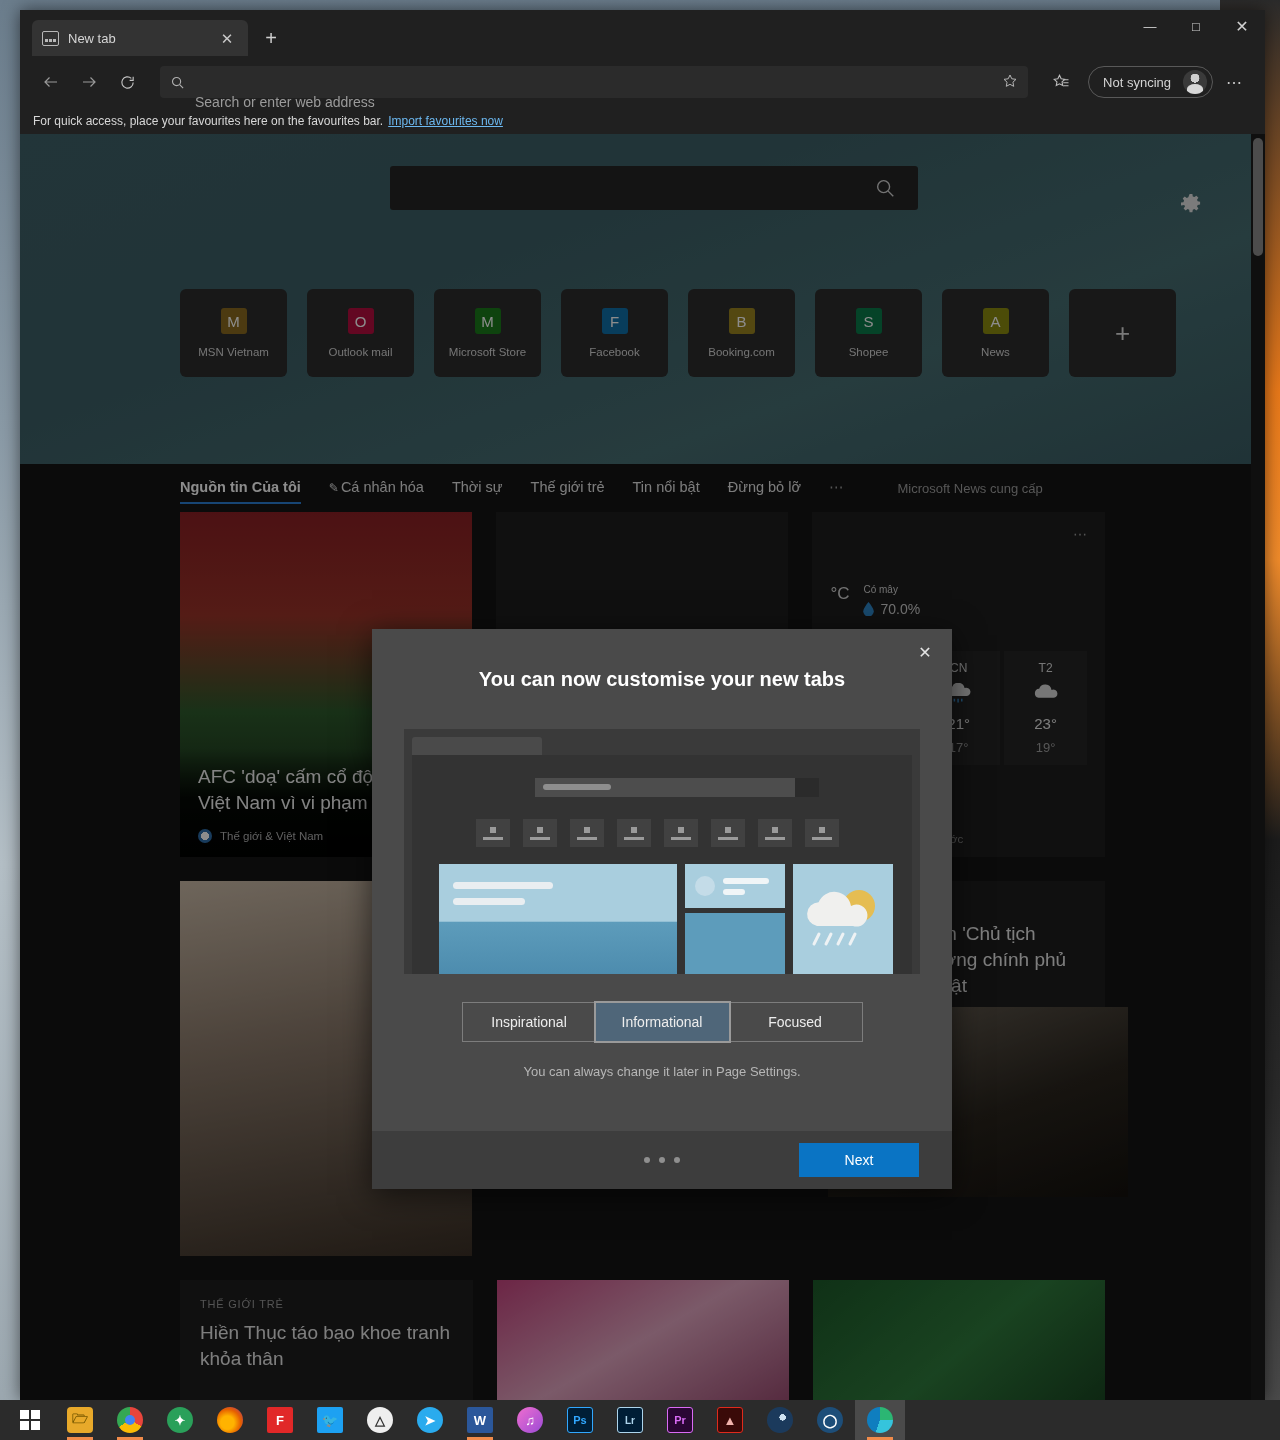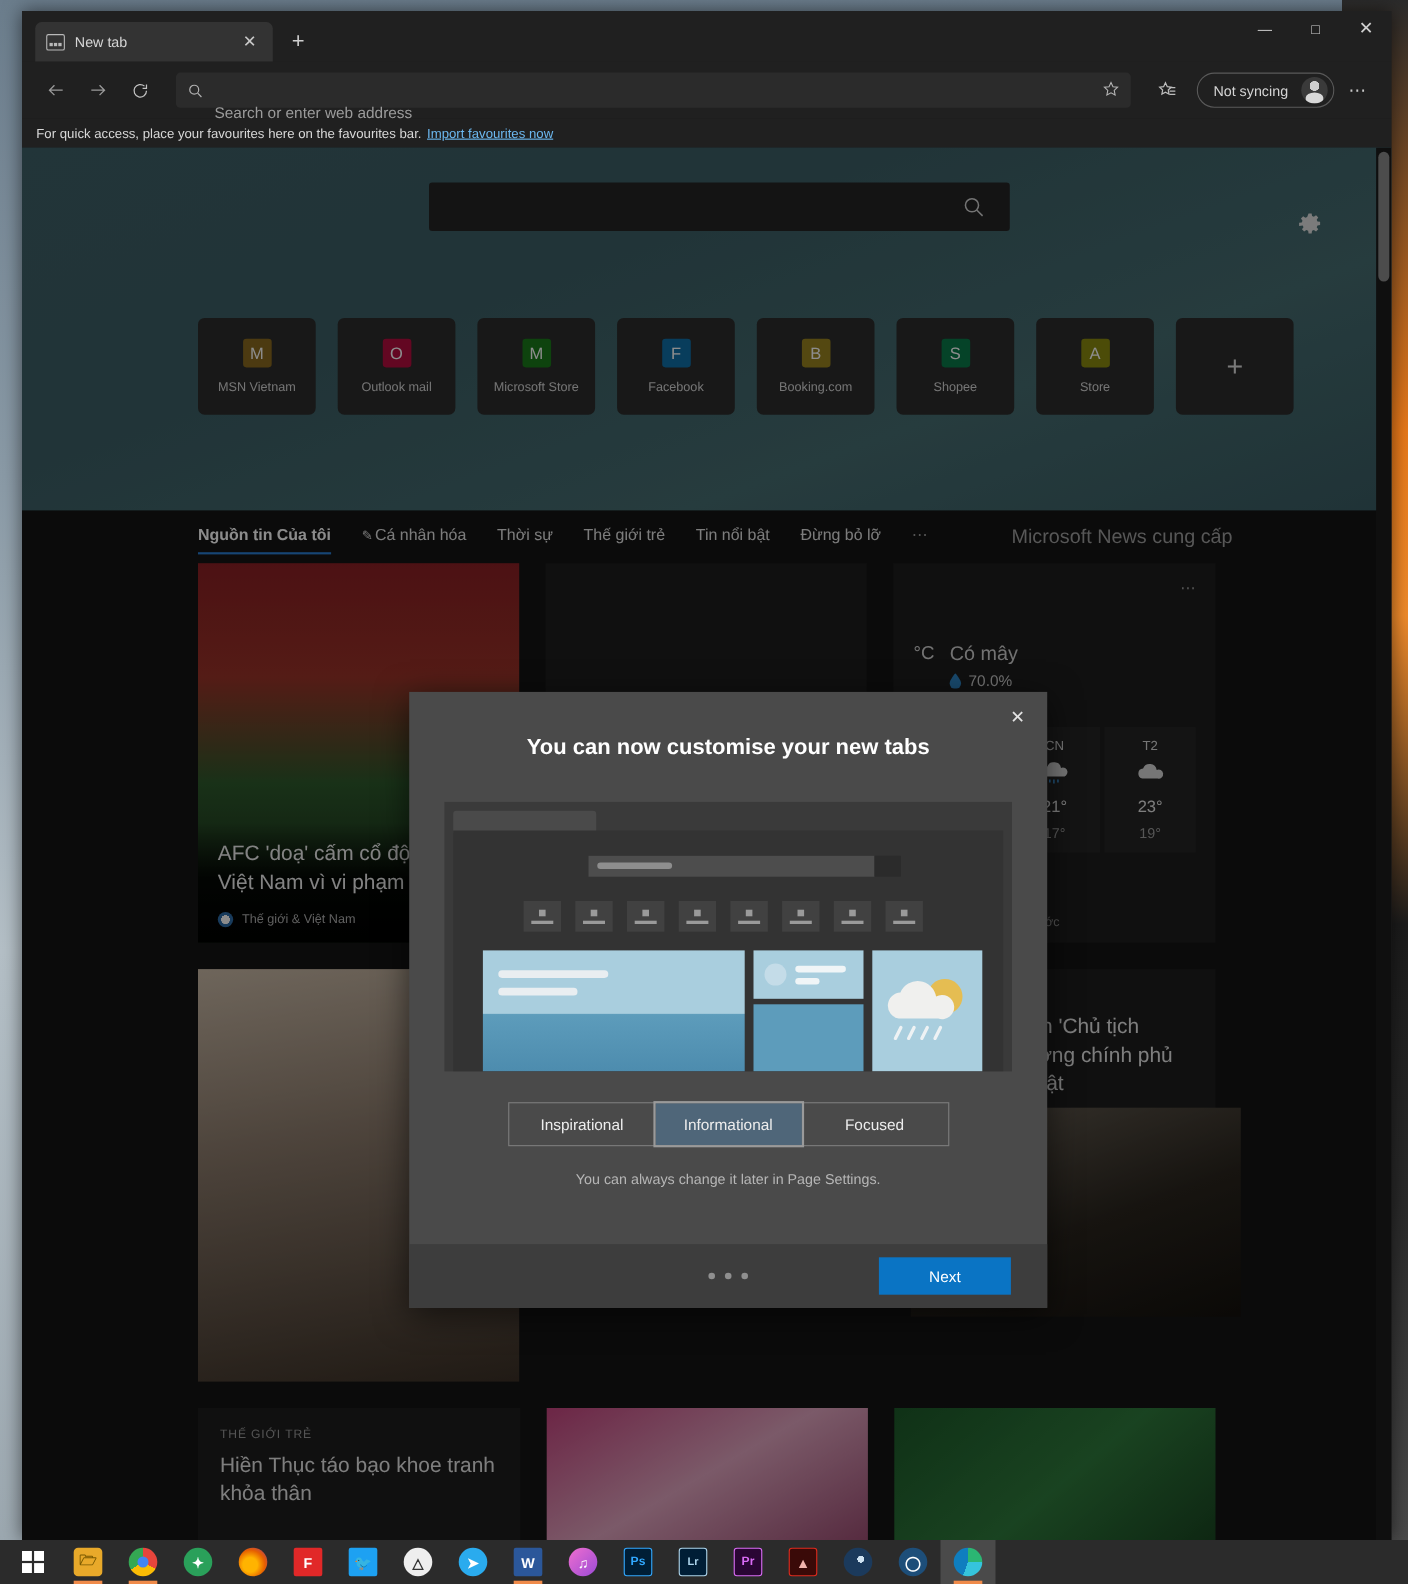--- a/index.html
+++ b/index.html
@@ -128,21 +128,21 @@
     height: 48px; background: #141414; display: flex; align-items: center;
     padding-left: 160px; gap: 28px; font-size: 14.5px; color: #e2e2e2;
   }
   .newsnav .item { position: relative; padding-bottom: 3px; white-space: nowrap; }
   .newsnav .item.active { color: #fff; font-weight: bold; }
   .newsnav .item.active::after {
     content:""; position:absolute; left:0; right:0; bottom:-6px; height:2px; background:#2a7fd4;
   }
   .newsnav .pencil { font-size: 12px; margin-right: 2px; }
   .newsnav .dots { letter-spacing: 2px; color:#9a9a9a; }
-  .newsnav .brand { margin-left: 46px; font-size: 18px; color:#ececec; }
+  .newsnav .brand { margin-left: 24px; font-size: 13px; color:#ececec; }
   .newsnav .brand span { color: #9e9e9e; }
 
   
   .newsgrid { position: relative; padding: 0 160px; }
   .row { display: flex; gap: 24px; margin-bottom: 24px; }
 
   .card { background: #1e1e1e; position: relative; overflow: hidden; }
   .card.hero-card { width: 300px; height: 345px;
     background: linear-gradient(180deg,#8b2025 0%, #9a3328 30%, #2e5a2c 58%, #0f1a10 100%); }
   .card-overlay {
@@ -159,21 +159,21 @@
   .kicker { color: #9a9a9a; font-size: 11px; letter-spacing: .8px; text-transform: uppercase; }
 
   .card.text { padding: 18px 20px; display:flex; flex-direction:column; }
   .card.text .t { color:#e6e6e6; font-size:19px; line-height:1.38; margin-top:10px; flex:1; }
 
   
   .weather { width: 300px; height: 345px; background:#1e1e1e; padding: 16px 18px; position:relative; }
   .wx-dots { position:absolute; right:16px; top:14px; color:#9a9a9a; letter-spacing:2px; font-size:14px; }
   .wx-now { display:flex; align-items:flex-start; gap:14px; margin-top:56px; }
   .wx-unit { font-size: 17px; color:#d2d2d2; }
-  .wx-cond { color:#cfcfcf; font-size:18px; }
+  .wx-cond { color:#cfcfcf; font-size:10px; }
   .wx-hum { color:#cfcfcf; font-size:14px; margin-top:6px; display:flex; align-items:center; gap:6px; }
   .wx-days { display:flex; gap:4px; margin-top:34px; }
   .wx-day { flex:1; background:#262626; padding:10px 0; display:flex; flex-direction:column;
     align-items:center; gap:8px; }
   .wx-day .d { font-size:12px; color:#d8d8d8; }
   .wx-day .hi { font-size:15px; color:#e4e4e4; }
   .wx-day .lo { font-size:13px; color:#9d9d9d; }
   .wx-updated { position:absolute; left:18px; bottom:12px; color:#8e8e8e; font-size:11.5px; }
 
   
@@ -360,21 +360,21 @@
         <div class="tile">
           <span class="tile-ico" style="background:#9a8420">B</span>
           <span class="tile-label">Booking.com</span>
         </div>
         <div class="tile">
           <span class="tile-ico" style="background:#0a7a4a">S</span>
           <span class="tile-label">Shopee</span>
         </div>
         <div class="tile">
           <span class="tile-ico" style="background:#8a8a10">A</span>
-          <span class="tile-label">Store</span>
+          <span class="tile-label">News</span>
         </div>
         <div class="tile add">
           <span class="plus">+</span>
         </div>
       </div>
     </div>
 
     <div class="newsnav">
       <div class="item active">
         <span>Nguồn tin Của tôi</span>

